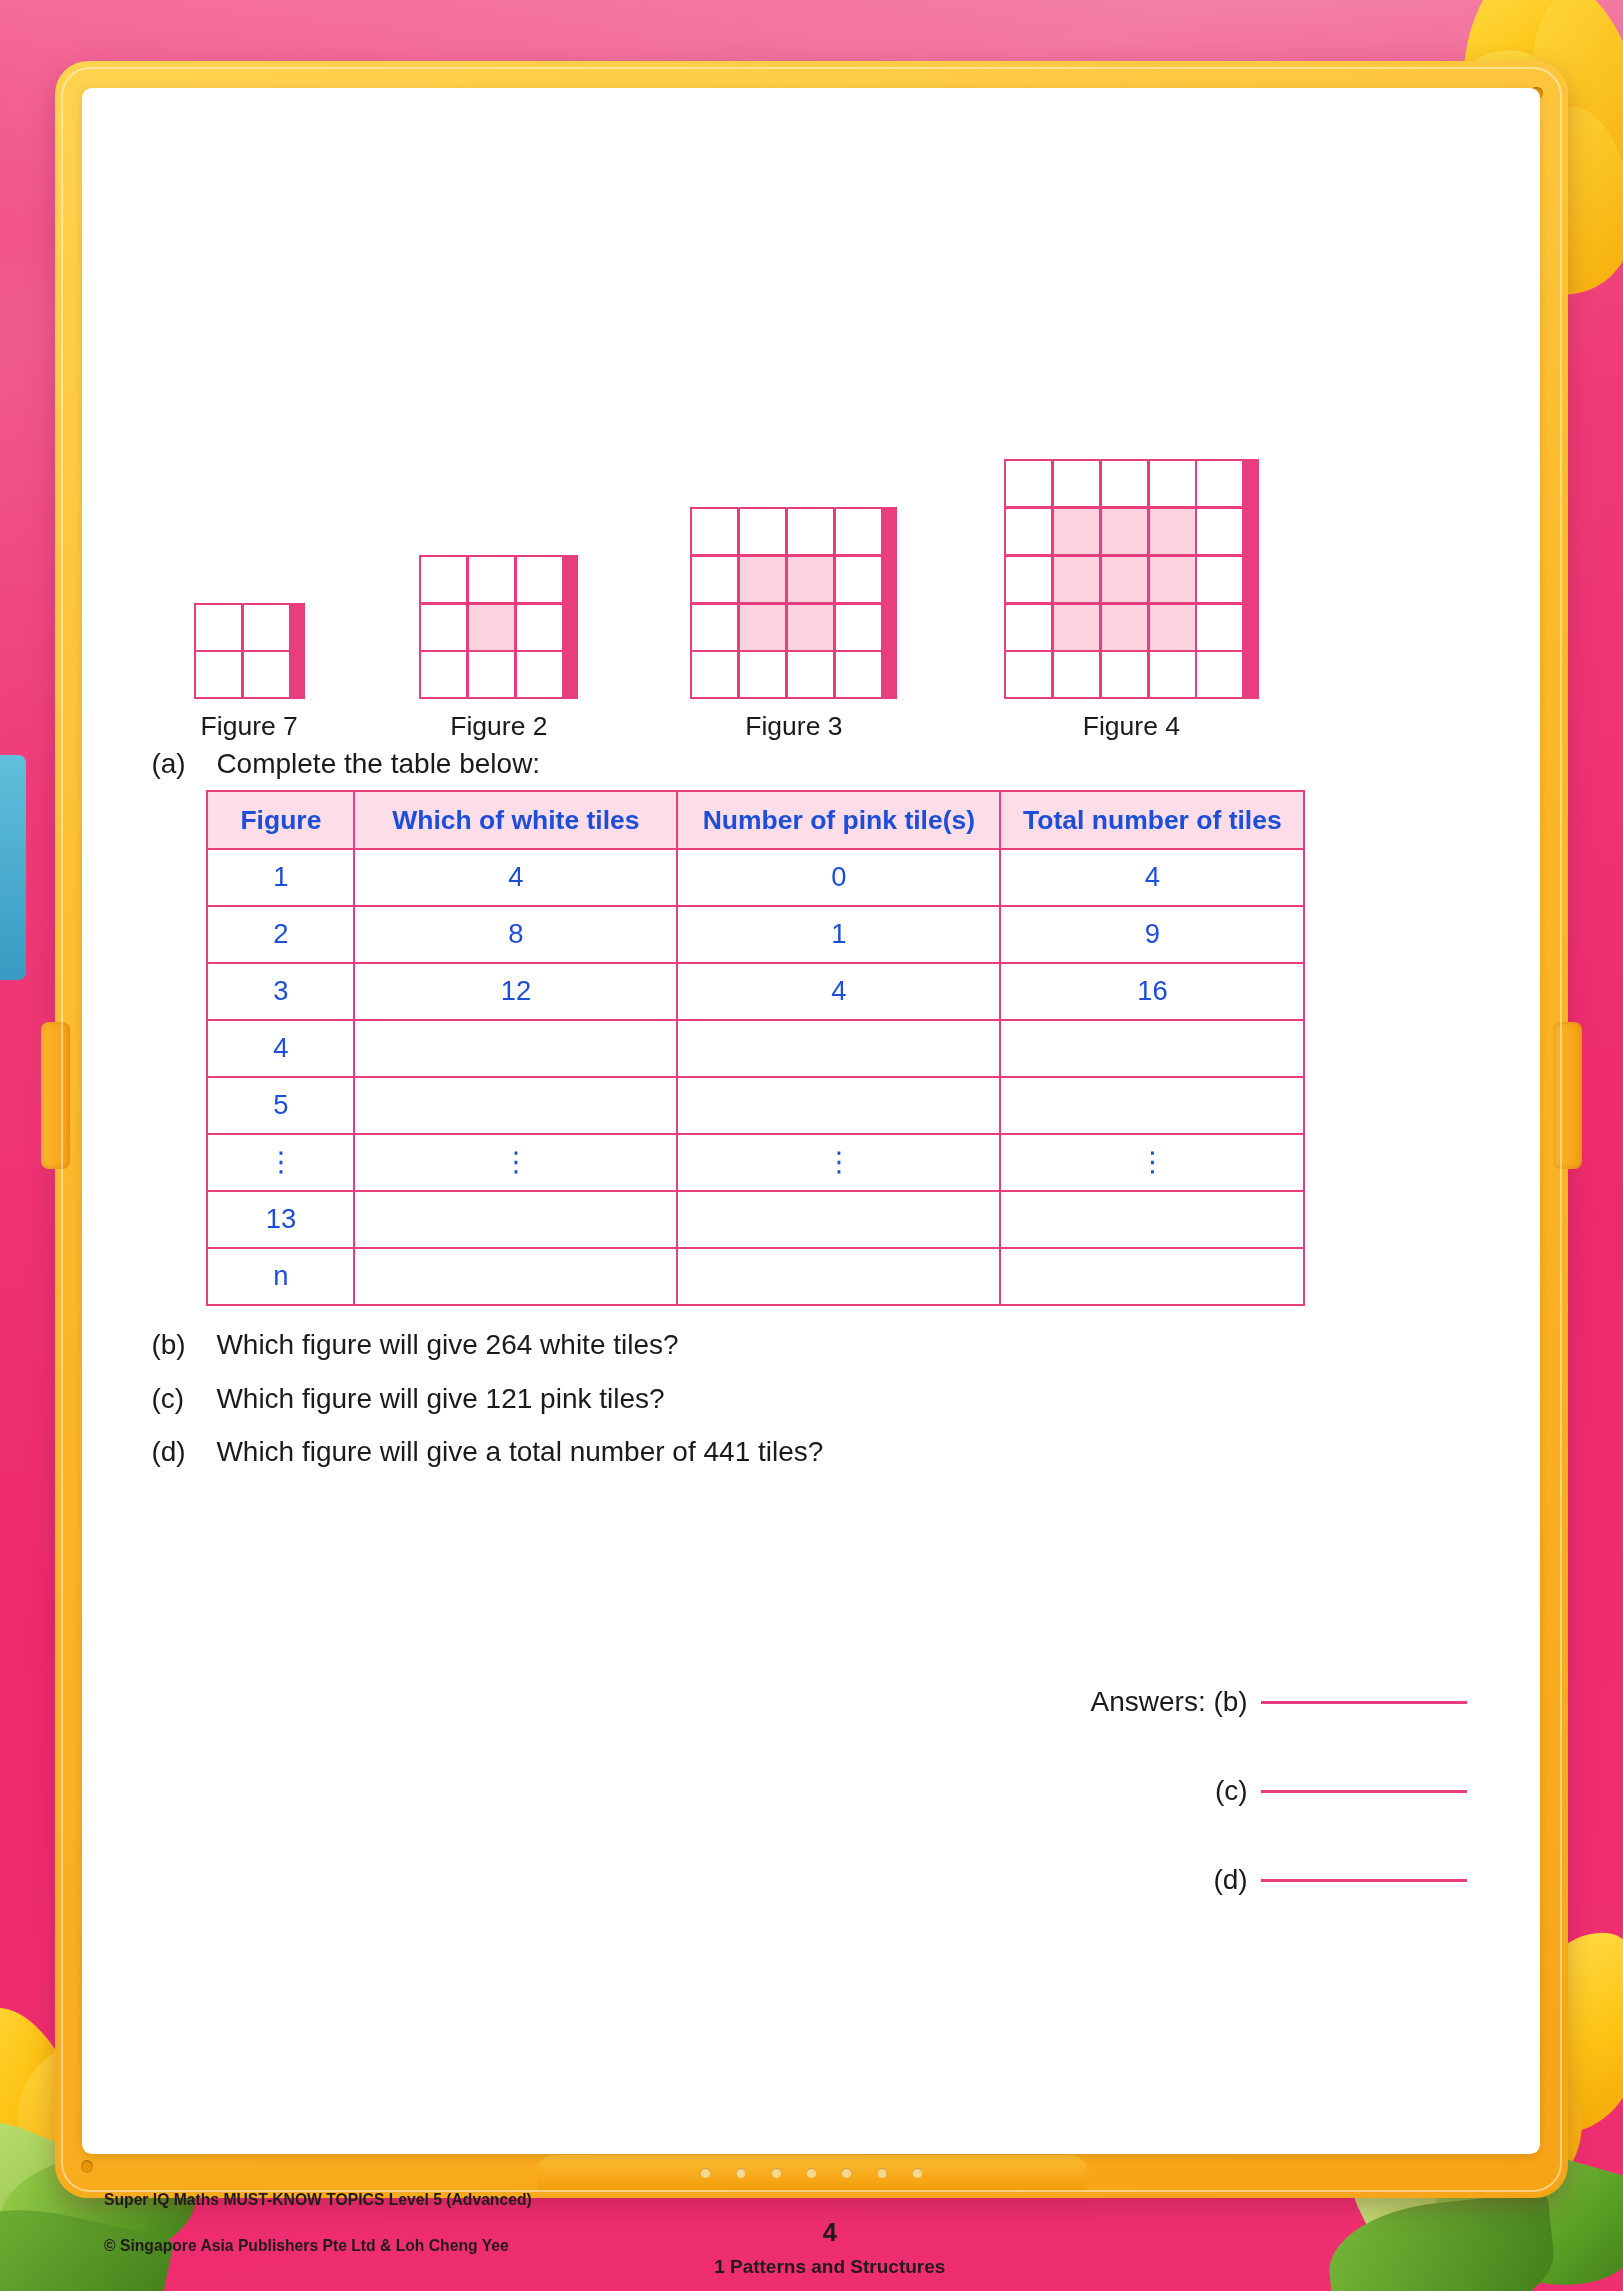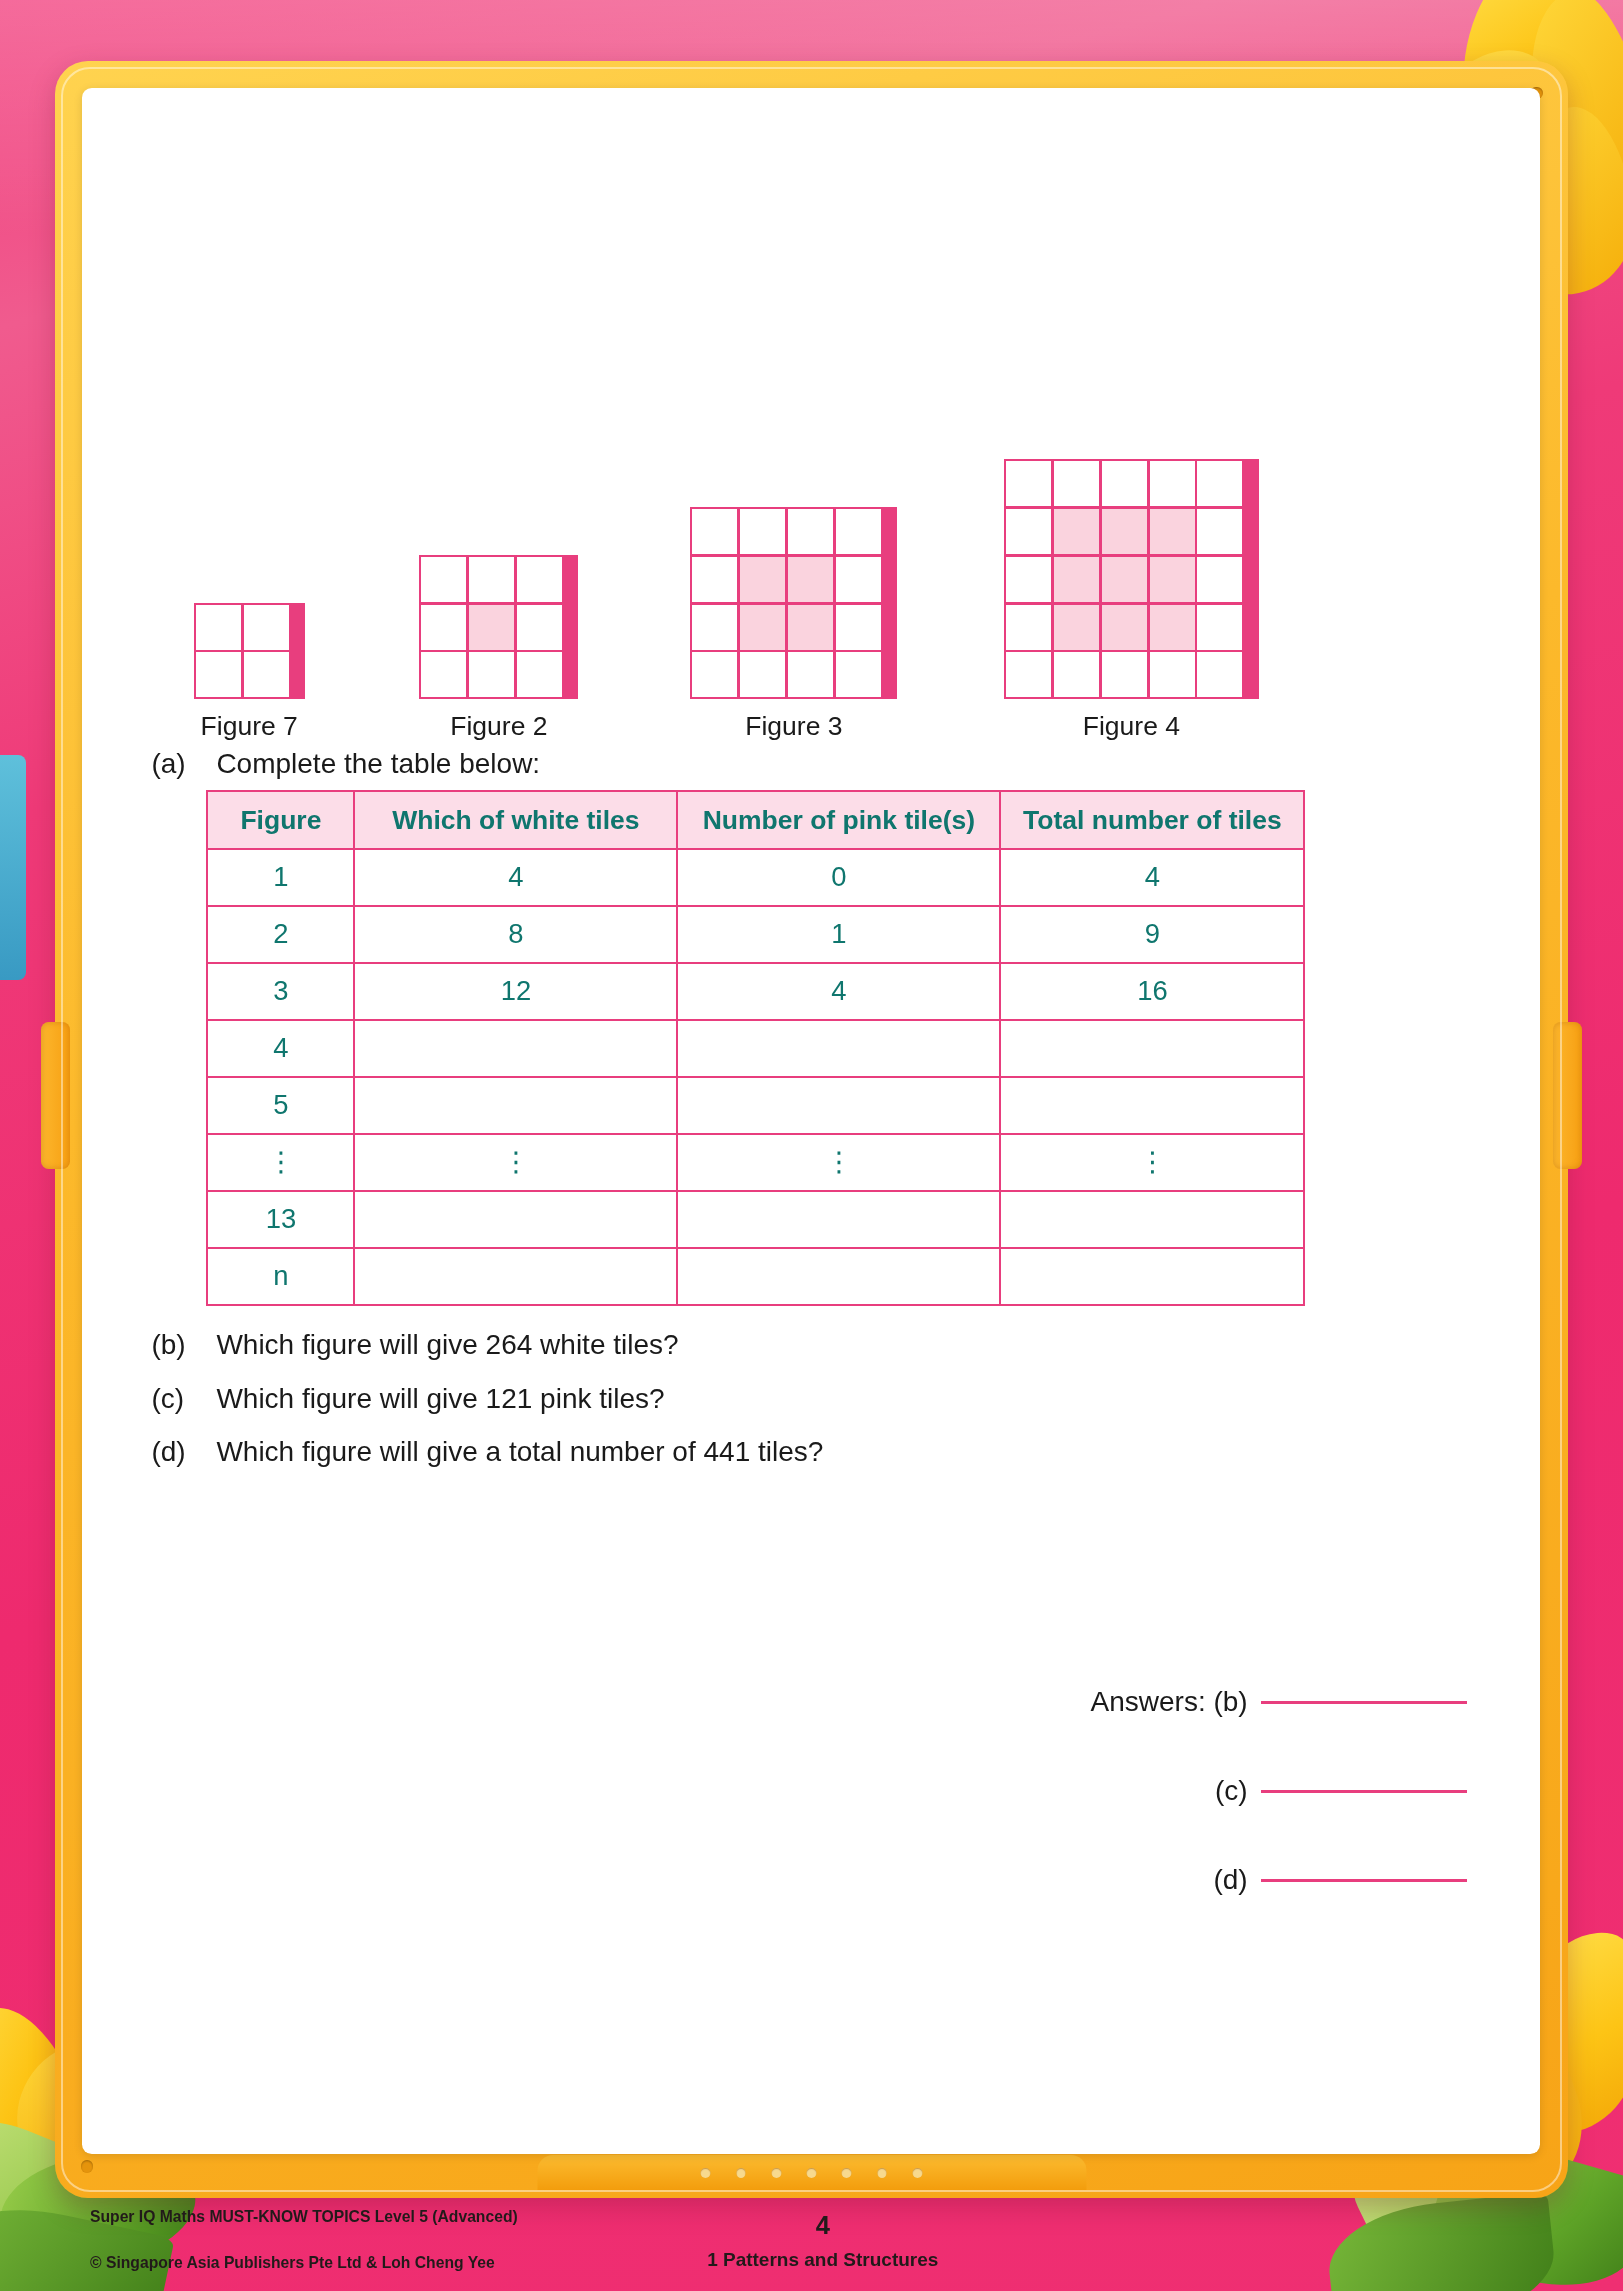--- a/index.html
+++ b/index.html
@@ -231,21 +231,21 @@
   #tiles-table {
     border-collapse: collapse;
     width: 1098px;
     margin-left: 55px;
     margin-top: 5.9px;
     table-layout: fixed;
   }
   #tiles-table th, #tiles-table td {
     border: 2.9px solid #e83e7e;
     text-align: center;
-    color: #0f766e;
+    color: #1d4ed8;
   }
   #tiles-table th {
     background: #fcdde8;
     font-size: 26.5px;
     font-weight: 700;
     padding: 11.8px 5.9px;
     line-height: 1.22;
   }
   #tiles-table td {
     background: #ffffff;
@@ -287,26 +287,26 @@
     display: inline-block;
     width: 206px;
     height: 2.9px;
     background: #e83e7e;
     margin-left: 13.7px;
   }
 
   
   #page-footer {
     position: absolute;
-    left: 90px;
+    left: 104px;
     right: 86px;
     bottom: 11.8px;
     height: 80px;
     display: flex;
-    align-items: center;
+    align-items: flex-end;
     color: #221a1a;
     font-size: 15.7px;
     line-height: 1.45;
     z-index: 5;
   }
   #footer-credit { white-space: pre-line; font-weight: 600; }
   #footer-center {
     position: absolute;
     left: 50%;
     transform: translateX(-46%);

